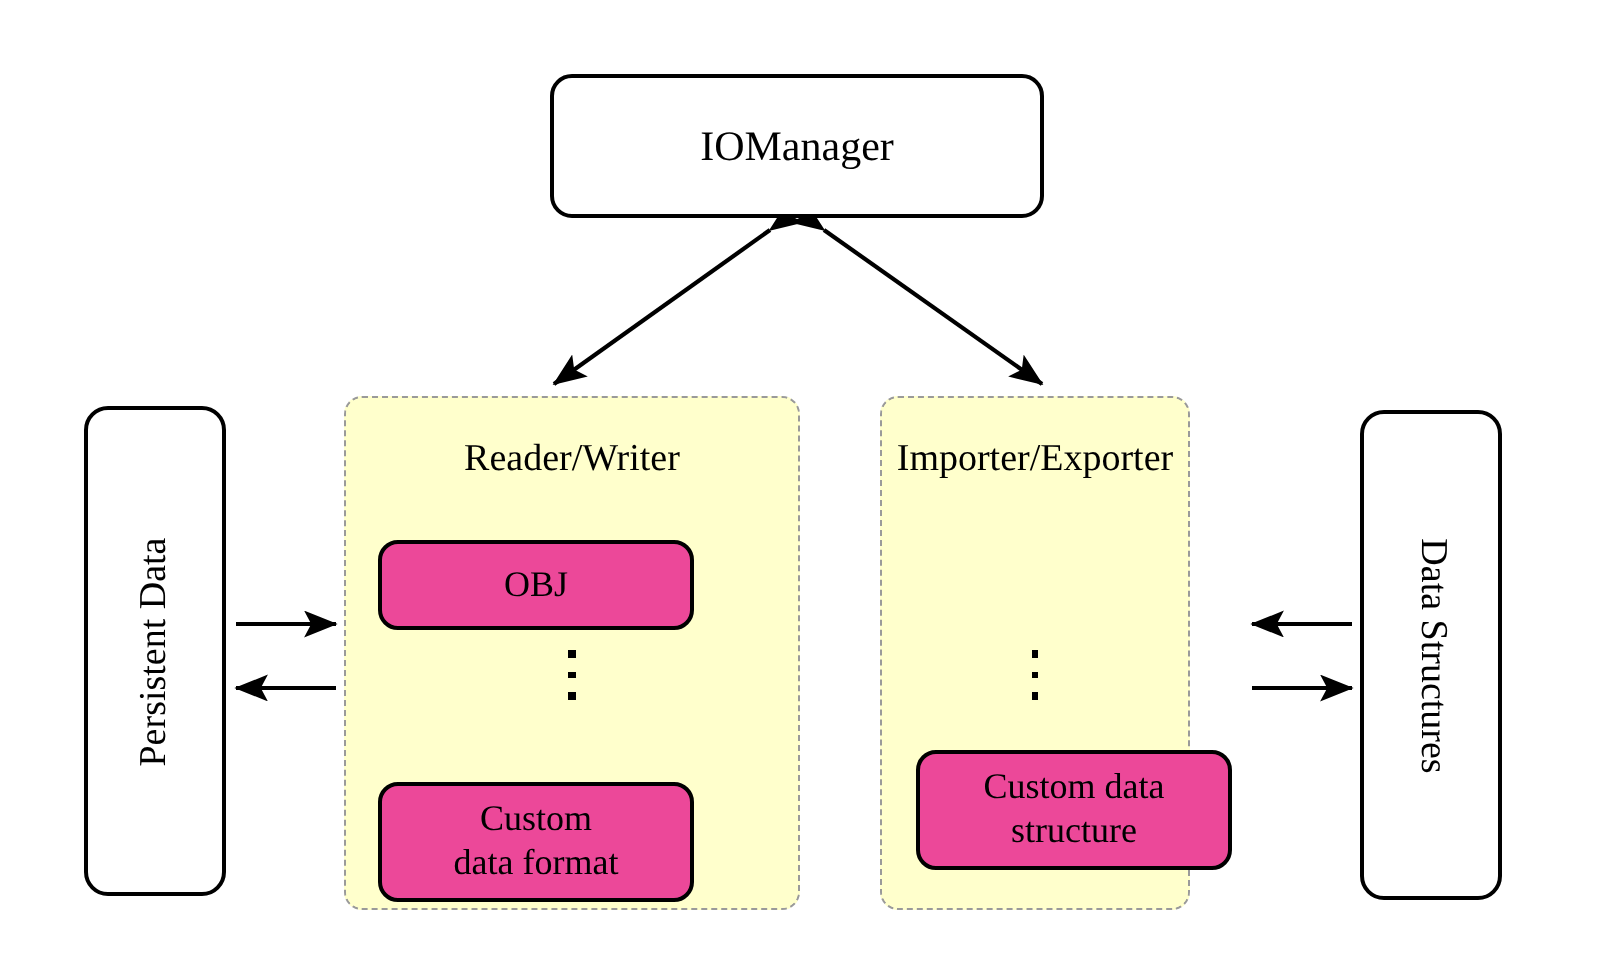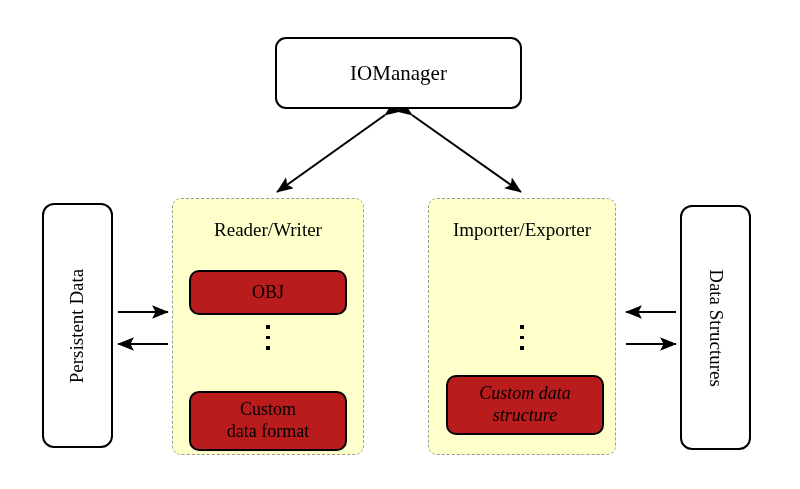--- a/index.html
+++ b/index.html
@@ -49,51 +49,51 @@
   }
 
   
   .group-panel {
     position: absolute;
     box-sizing: border-box;
     border: 1.6px dashed #9a9a9a;
     border-radius: 9px;
     background: #ffffcc;
   }
-  .panel-left  { left: 172px; top: 198px; width: 192px; height: 257px; }
-  .panel-right { left: 428px; top: 198px; width: 188px; height: 257px; }
+  .panel-left  { left: 172px; top: 198px; width: 228px; height: 257px; }
+  .panel-right { left: 440px; top: 198px; width: 155px; height: 257px; }
 
   .panel-title {
     position: absolute;
     left: 0;
     right: 0;
     top: 20px;
     text-align: center;
     font-size: 19px;
     white-space: nowrap;
   }
 
   
   .item-box {
     position: absolute;
     box-sizing: border-box;
     border: 2.2px solid #000000;
     border-radius: 10px;
-    background: #b91c1c;
+    background: #ec4899;
     display: flex;
     align-items: center;
     justify-content: center;
     text-align: center;
     font-size: 18px;
     line-height: 1.2;
   }
   .item-top-l   { left: 16px; top: 71px;  width: 158px; height: 45px; }
   .item-bot-l   { left: 16px; top: 192px; width: 158px; height: 60px; text-align: center; }
   .item-top-r   { left: 17px; top: 71px;  width: 158px; height: 45px; }
-  .item-bot-r   { left: 17px; top: 176px; width: 158px; height: 60px; font-style: italic; }
+  .item-bot-r   { left: 17px; top: 176px; width: 158px; height: 60px; }
 
   
   .vdots {
     position: absolute;
     width: 100%;
     left: 0;
     top: 126px;
     display: flex;
     flex-direction: column;
     align-items: center;

